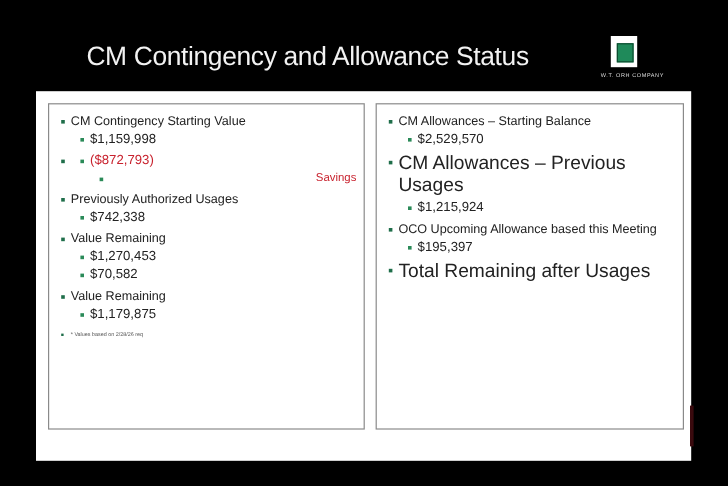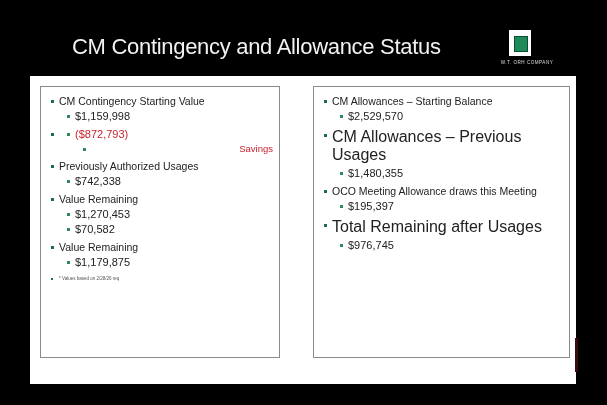--- a/index.html
+++ b/index.html
@@ -23,21 +23,21 @@
       position: absolute; left: -8px; top: 30px; width: 70px; font-size: 4.6px; color: #ddd;
       letter-spacing: 0.5px; white-space: nowrap; text-align: center;
     }
     .slide {
       position: absolute; left: 30px; top: 76px; width: 546px; height: 308px; background: #fff;
     }
     .panel {
       position: absolute; top: 10px; height: 272px; border: 1px solid #8a8a8a; background: #fff;
       box-sizing: border-box;
     }
-    .panel.left { left: 10px; width: 240px; }
+    .panel.left { left: 10px; width: 264px; }
     .panel.right { left: 283px; width: 257px; }
     ul { list-style: none; margin: 0; padding: 0; }
     .item { position: relative; padding-left: 12px; }
     .lvl1 { font-size: 10.5px; color: #222; margin-top: 6px; }
     .lvl1.big { font-size: 16px; }
     .lvl2 { font-size: 11px; color: #222; padding-left: 28px; margin-top: 3px; }
     .lvl3 { font-size: 9.5px; padding-left: 44px; margin-top: 3px; text-align: right; }
     .red { color: #c8222e; }
     .bullet {
       position: absolute; top: 5px; width: 3px; height: 3px; background: #1f6e4a;
@@ -92,26 +92,25 @@
     </div>
   </div>
 
   <div class="panel right">
     <div class="panel-inner">
       <ul>
         <li class="item lvl1"><span class="bullet"></span><span>CM Allowances – Starting Balance</span></li>
         <li class="item lvl2"><span class="bullet"></span><span>$2,529,570</span></li>
 
         <li class="item lvl1 big"><span class="bullet"></span><span>CM Allowances – Previous Usages</span></li>
-        <li class="item lvl2"><span class="bullet"></span><span>$1,480,355</span></li>
+        <li class="item lvl2"><span class="bullet"></span><span>$1,215,924</span></li>
 
-        <li class="item lvl1"><span class="bullet"></span><span>OCO Meeting Allowance draws this Meeting</span></li>
+        <li class="item lvl1"><span class="bullet"></span><span>OCO Upcoming Allowance based this Meeting</span></li>
         <li class="item lvl2"><span class="bullet"></span><span>$195,397</span></li>
 
         <li class="item lvl1 big"><span class="bullet"></span><span>Total Remaining after Usages</span></li>
-        <li class="item lvl2"><span class="bullet"></span><span>$976,745</span></li>
       </ul>
     </div>
   </div>
 
 </div>
 
 <div class="edge-mark"></div>
 
 </body></html>

